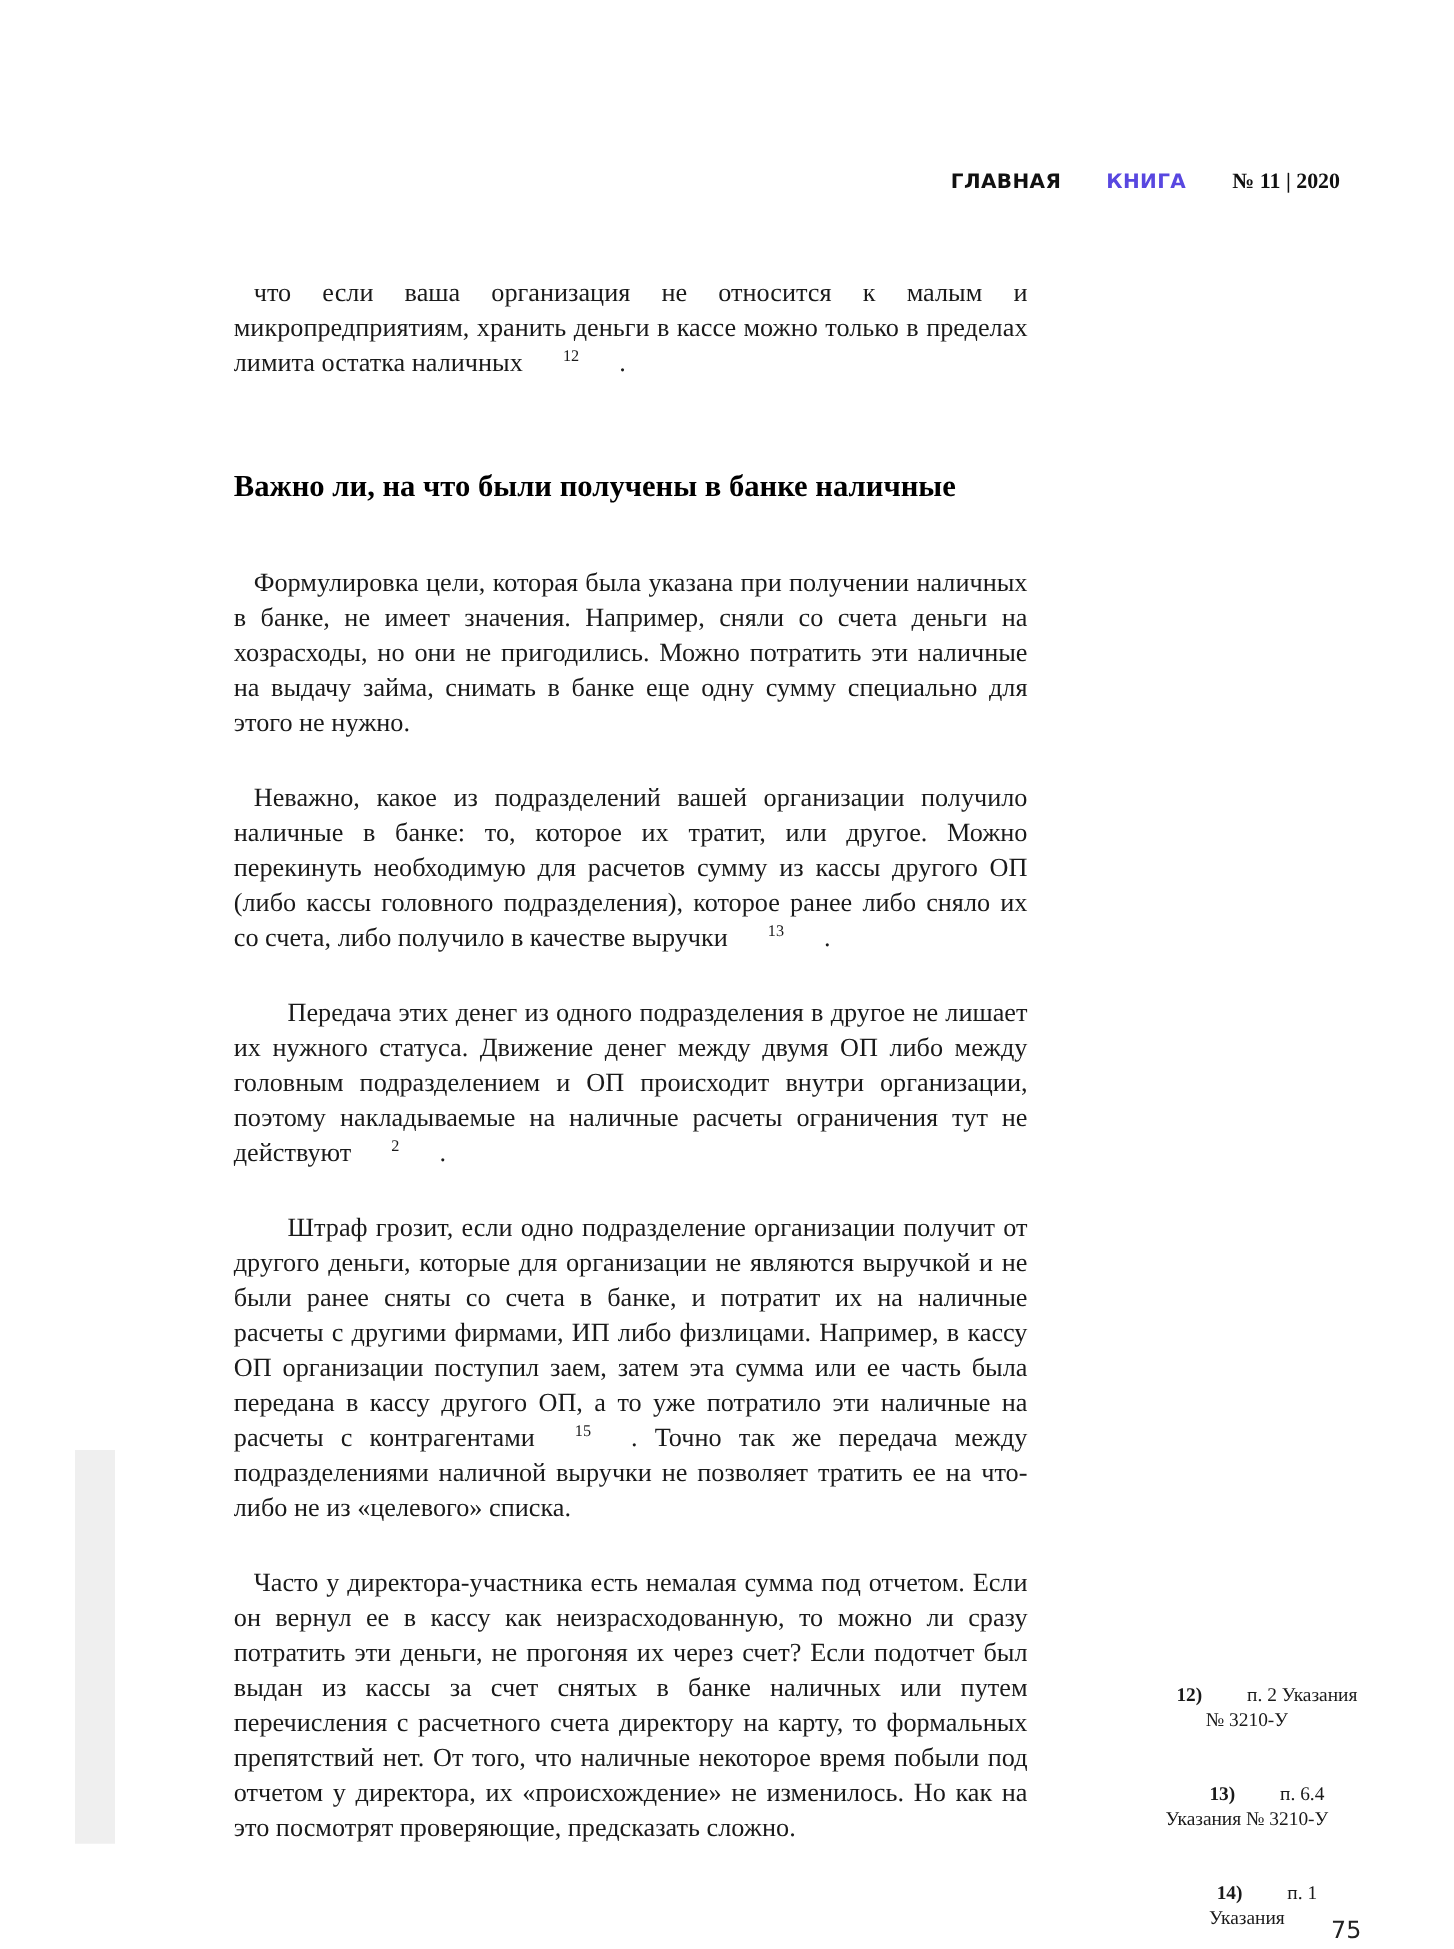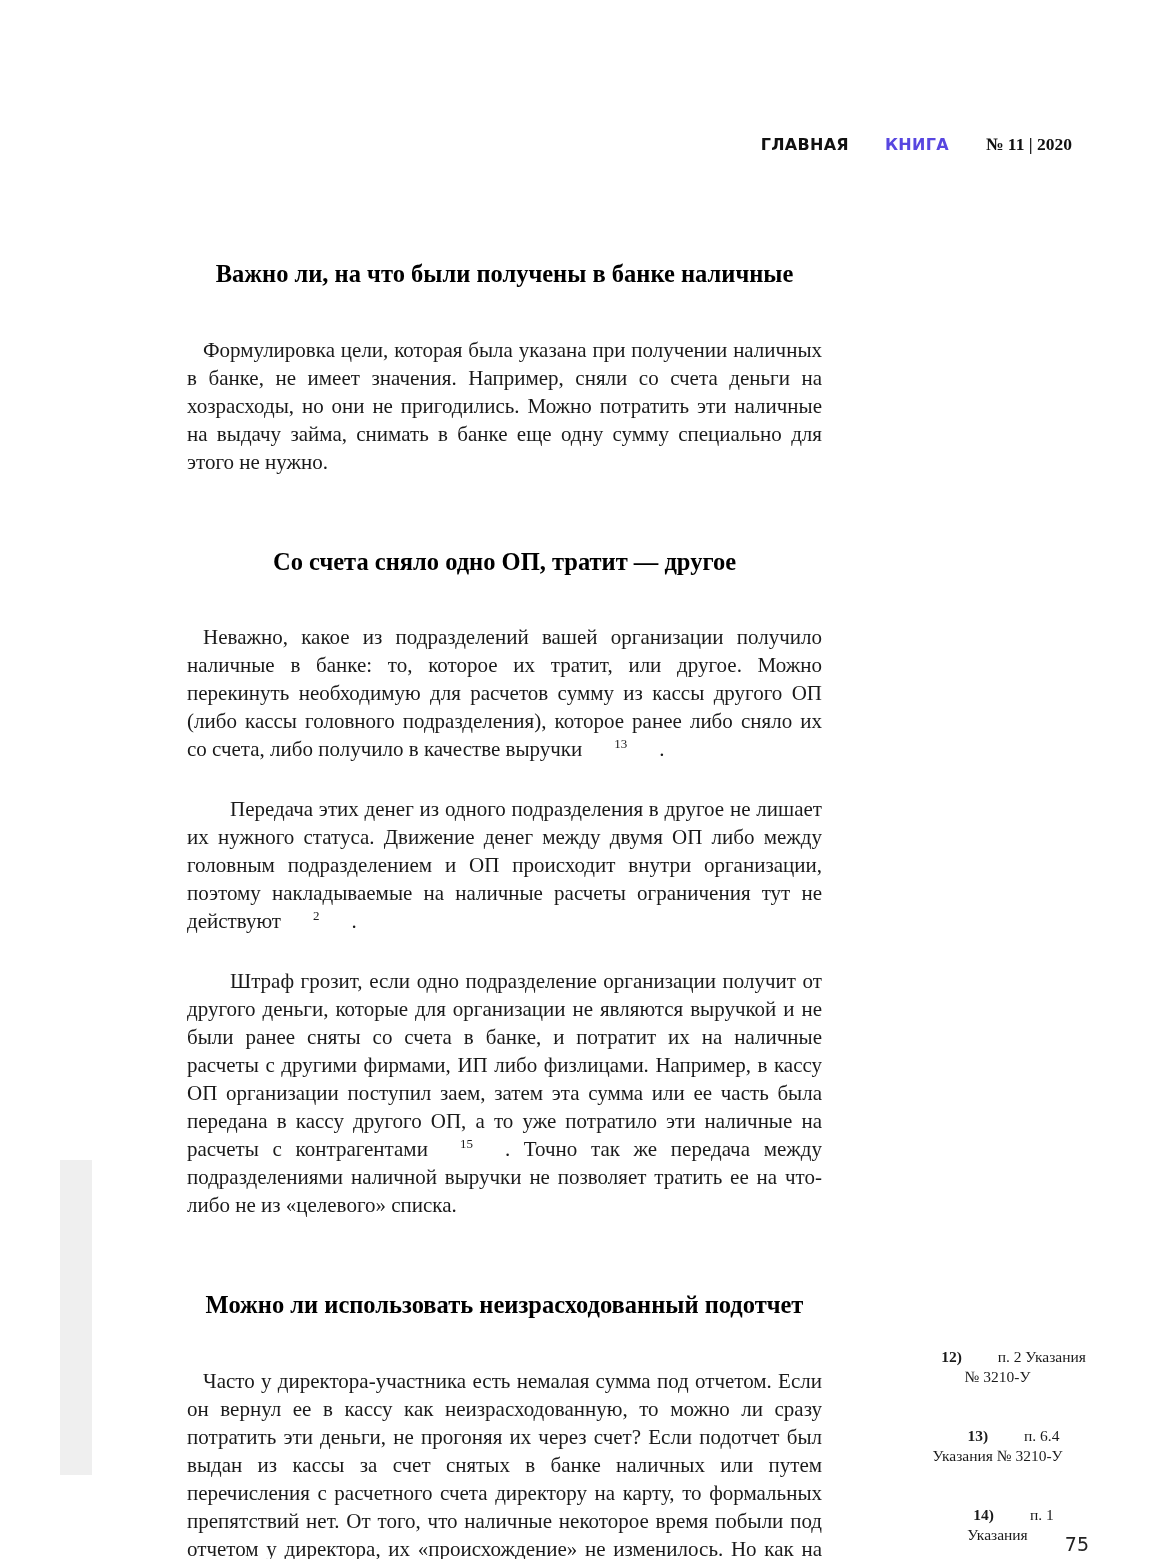--- a/index.html
+++ b/index.html
@@ -57,21 +57,21 @@
   }
   .article p.indent { text-indent: 27px; }
   .article h2 {
     font-family: "Liberation Serif", serif;
     font-weight: bold;
     font-size: 24.5px;
     line-height: 29.5px;
     color: #000000;
     margin-top: 39px;
     margin-bottom: 15px;
-    text-align: center;
+    text-align: left;
   }
   .article sup {
     font-size: 13px;
     line-height: 0;
     vertical-align: super;
     letter-spacing: 0;
   }
   
   .footnotes {
     position: absolute;
@@ -109,27 +109,26 @@
 
 <div class="page">
 
   <div class="header">
     <span class="mag-black">ГЛАВНАЯ</span><span class="mag-accent" style="color: rgb(88, 71, 224);">КНИГА</span><span class="mag-issue">№ 11 | 2020</span>
   </div>
 
   <div class="left-rule"></div>
 
   <div class="article" id="article">
+      <p><span>что если ваша организация не относится к малым и микропредприятиям, хранить деньги в кассе можно только в пределах лимита остатка наличных</span><sup>12</sup><span>.</span></p>
       <h2>Важно ли, на что были получены в банке наличные</h2>
       <p><span>Формулировка цели, которая была указана при получении наличных в банке, не имеет значения. Например, сняли со счета деньги на хозрасходы, но они не пригодились. Можно потратить эти наличные на выдачу займа, снимать в банке еще одну сумму специально для этого не нужно.</span></p>
-      <h2>Со счета сняло одно ОП, тратит — другое</h2>
       <p><span>Неважно, какое из подразделений вашей организации получило наличные в банке: то, которое их тратит, или другое. Можно перекинуть необходимую для расчетов сумму из кассы другого ОП (либо кассы головного подразделения), которое ранее либо сняло их со счета, либо получило в качестве выручки</span><sup>13</sup><span>.</span></p>
       <p class="indent"><span>Передача этих денег из одного подразделения в другое не лишает их нужного статуса. Движение денег между двумя ОП либо между головным подразделением и ОП происходит внутри организации, поэтому накладываемые на наличные расчеты ограничения тут не действуют</span><sup>2</sup><span>.</span></p>
       <p class="indent"><span>Штраф грозит, если одно подразделение организации получит от другого деньги, которые для организации не являются выручкой и не были ранее сняты со счета в банке, и потратит их на наличные расчеты с другими фирмами, ИП либо физлицами. Например, в кассу ОП организации поступил заем, затем эта сумма или ее часть была передана в кассу другого ОП, а то уже потратило эти наличные на расчеты с контрагентами</span><sup>15</sup><span>. Точно так же передача между подразделениями наличной выручки не позволяет тратить ее на что-либо не из «целевого» списка.</span></p>
-      <h2>Можно ли использовать неизрасходованный подотчет</h2>
       <p><span>Часто у директора-участника есть немалая сумма под отчетом. Если он вернул ее в кассу как неизрасходованную, то можно ли сразу потратить эти деньги, не прогоняя их через счет? Если подотчет был выдан из кассы за счет снятых в банке наличных или путем перечисления с расчетного счета директору на карту, то формальных препятствий нет. От того, что наличные некоторое время побыли под отчетом у директора, их «происхождение» не изменилось. Но как на это посмотрят проверяющие, предсказать сложно.</span></p>
     </div>
 
   <aside class="footnotes" id="footnotes">
       <div class="footnote"><span class="fn-num">12)</span> <span>п. 2 Указания № 3210-У</span></div>
       <div class="footnote"><span class="fn-num">13)</span> <span>п. 6.4 Указания № 3210-У</span></div>
       <div class="footnote"><span class="fn-num">14)</span> <span>п. 1 Указания</span></div>
       <div class="footnote"><span class="fn-num">15)</span> <span>Постановление 17 ААС от 25.09.2018 № 17АП-9717/2018-АК</span></div>
     </aside>
 

